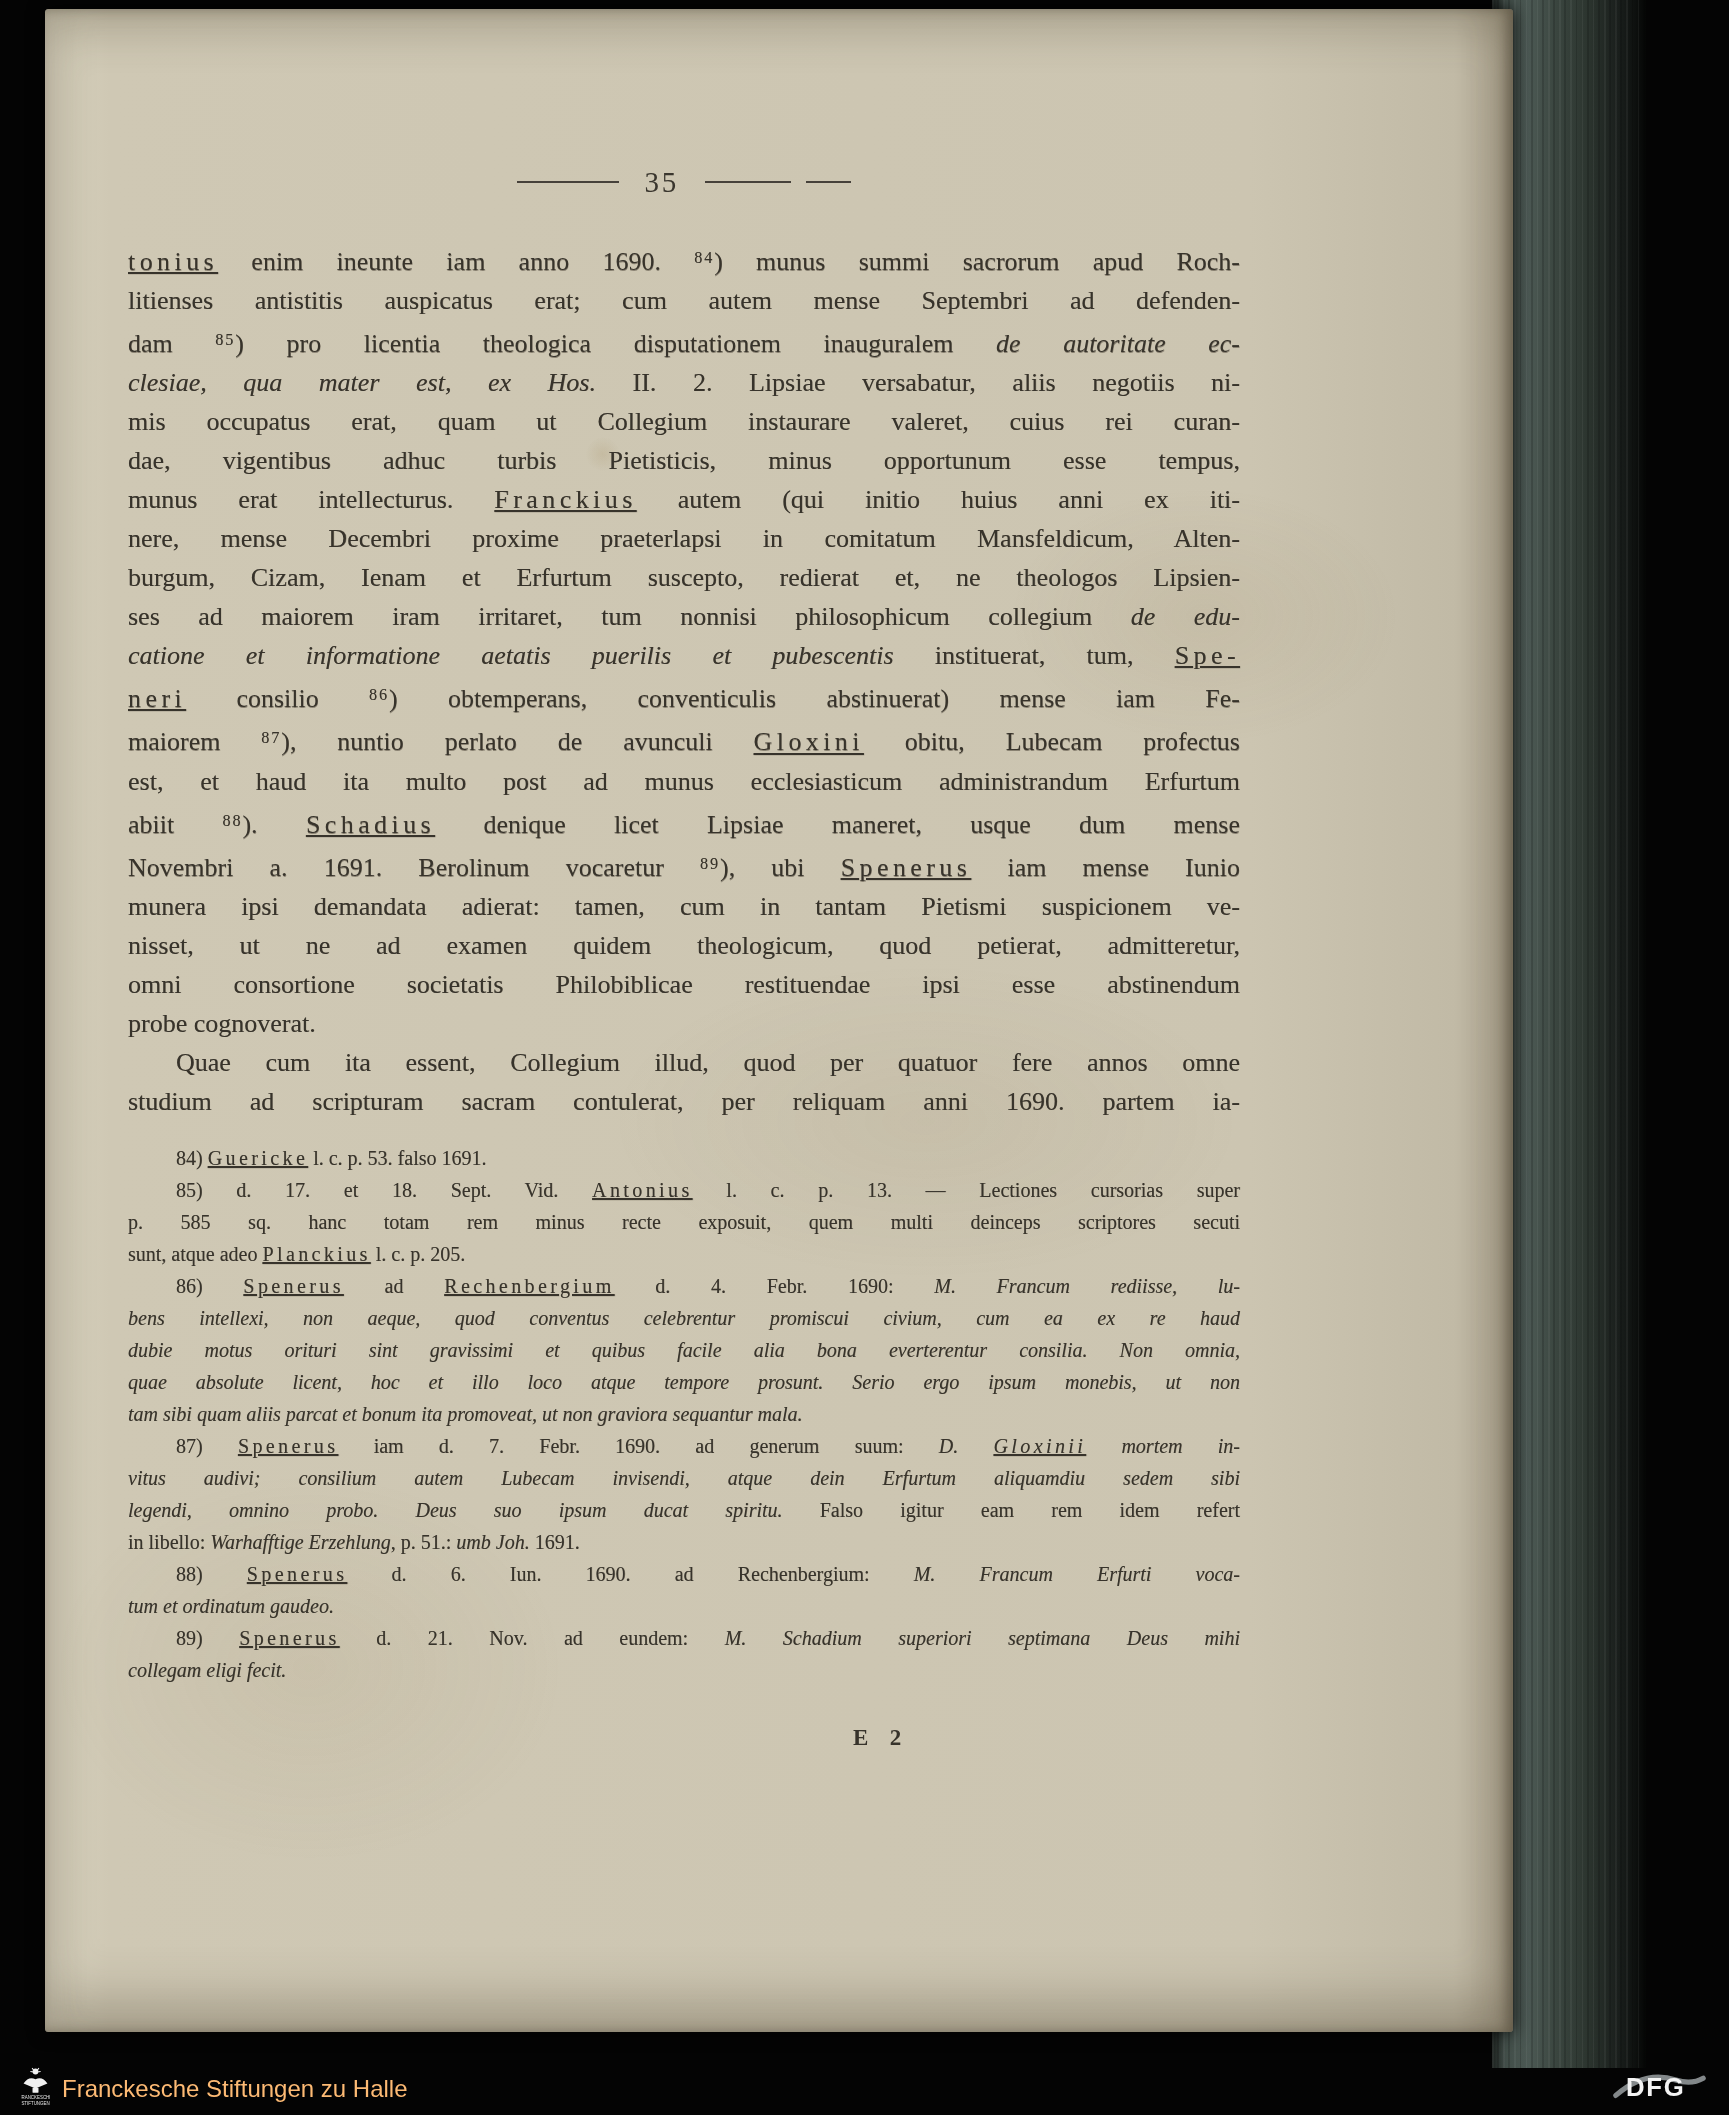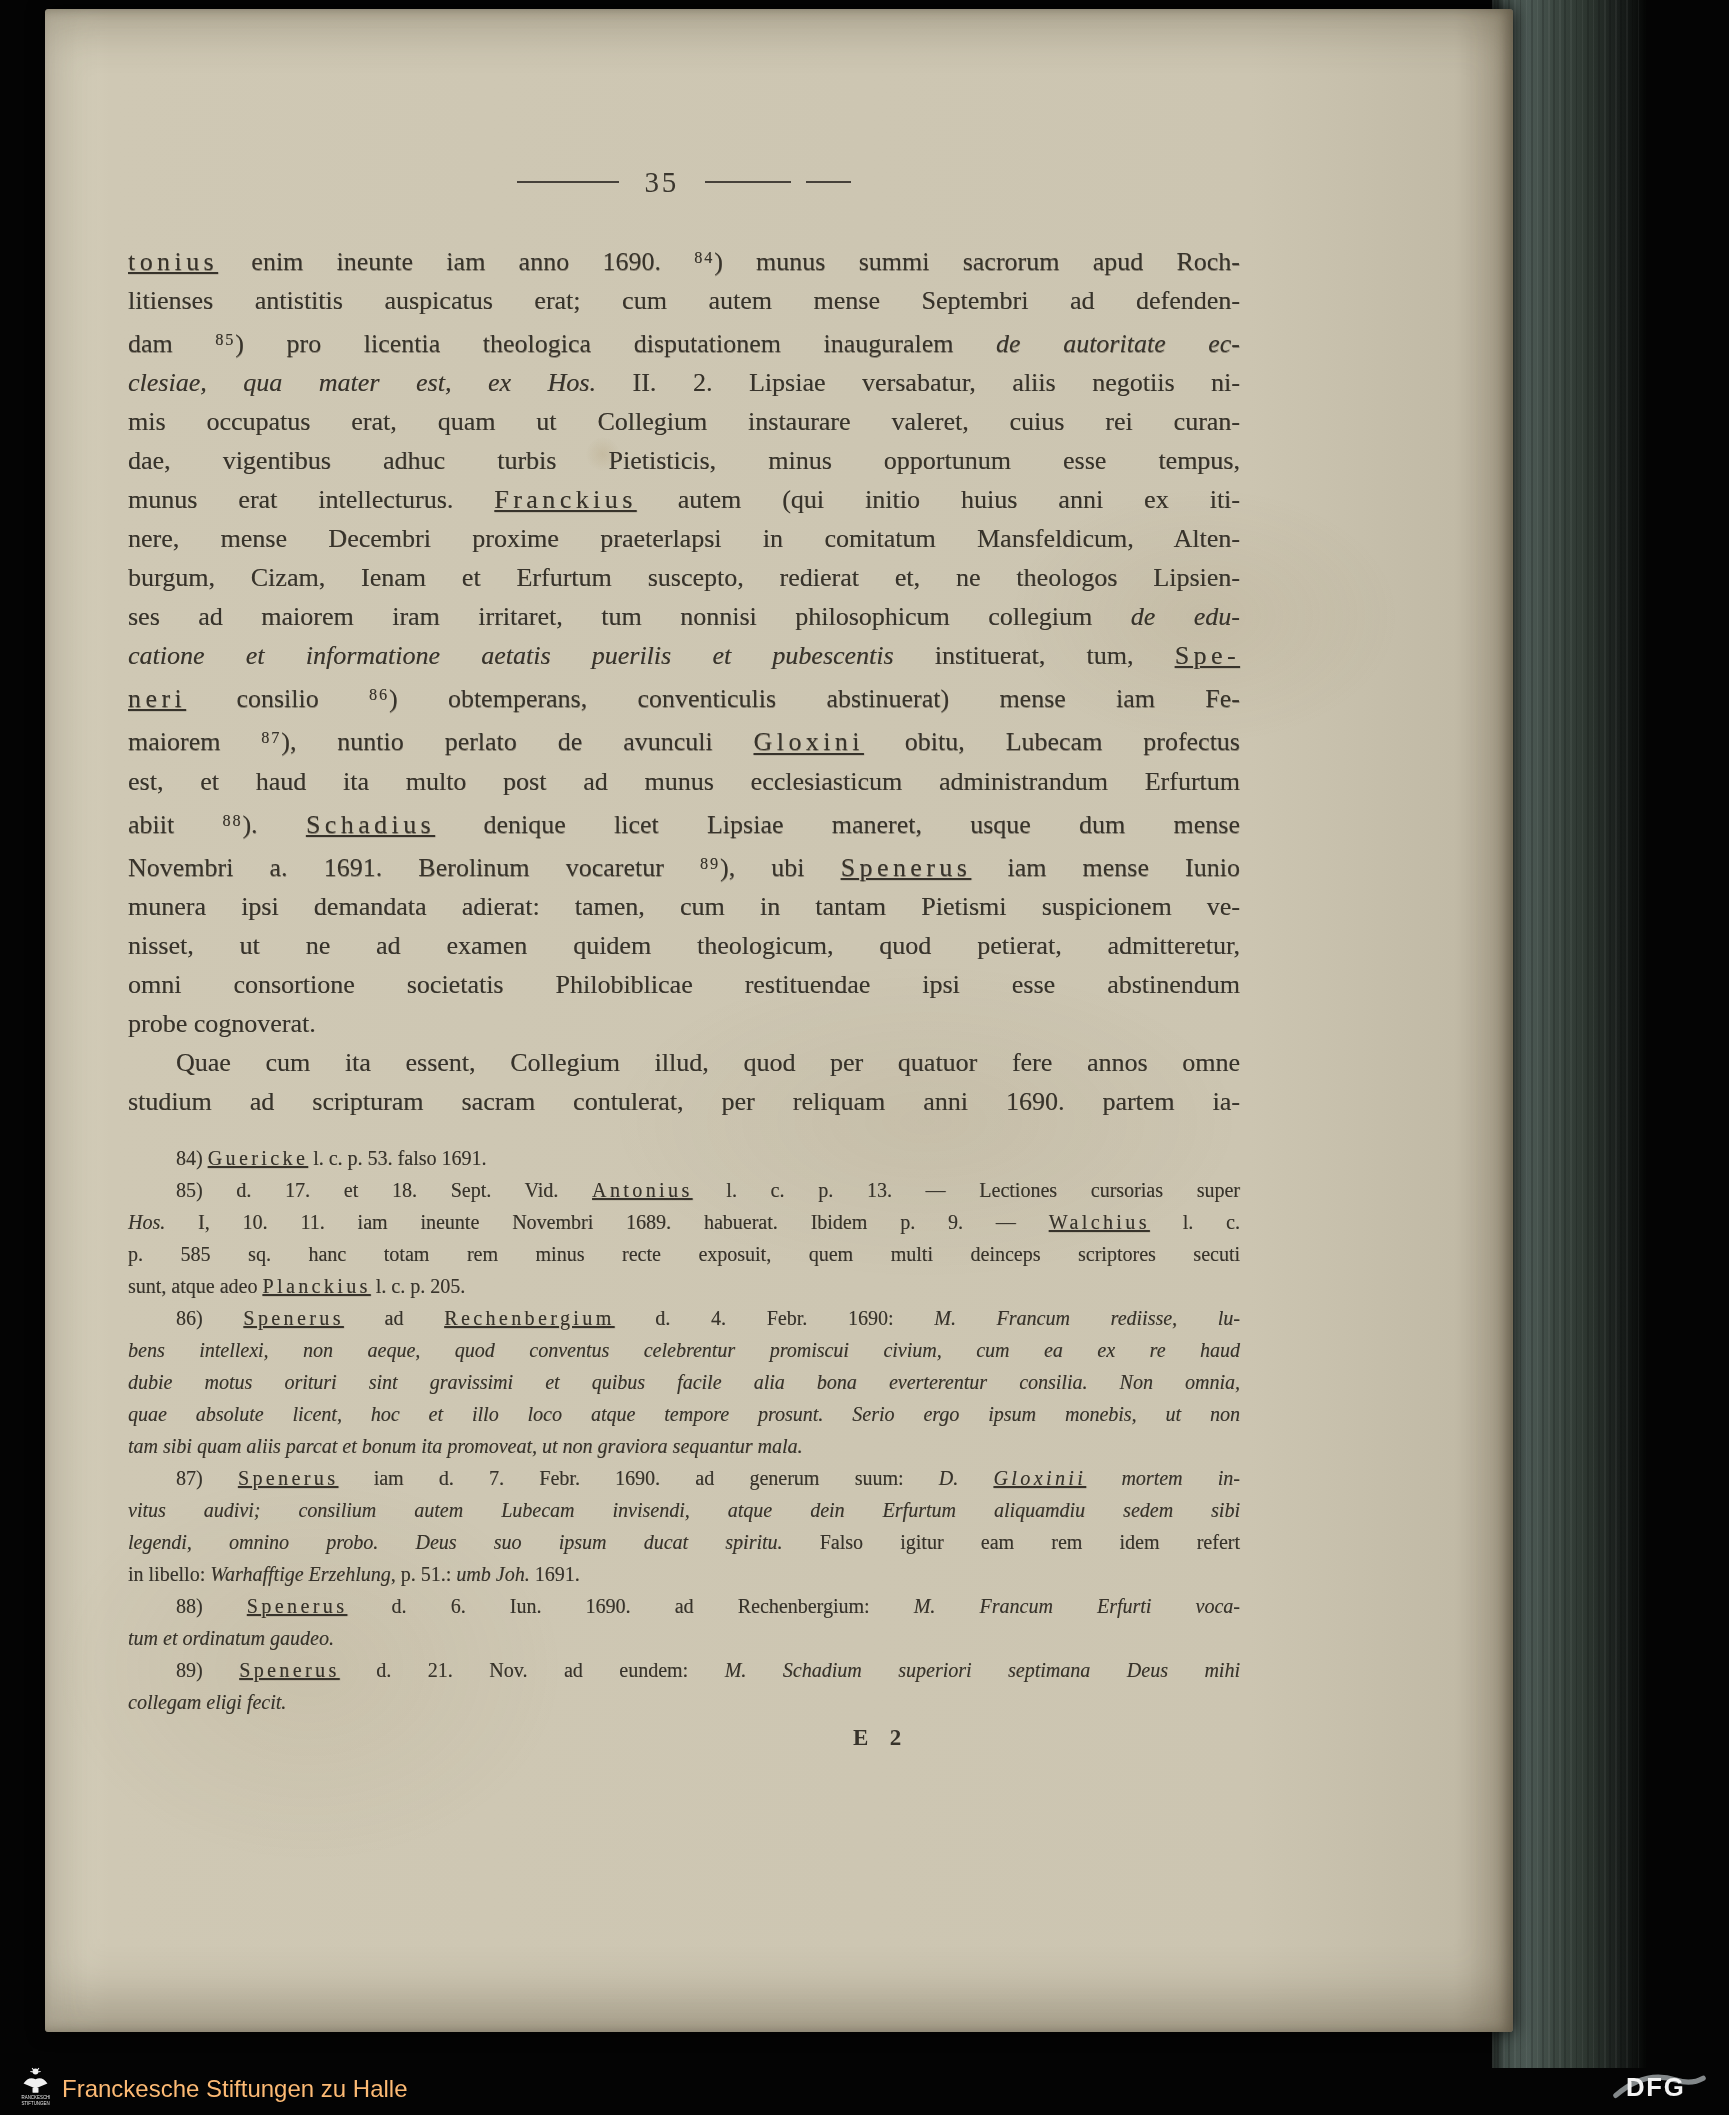--- a/index.html
+++ b/index.html
@@ -96,21 +96,20 @@
           <div class="tline just"><span class="r">nisset, ut ne ad examen quidem theologicum, quod petierat, admitteretur,</span></div>
           <div class="tline just"><span class="r">omni consortione societatis Philobiblicae restituendae ipsi esse abstinendum</span></div>
           <div class="tline"><span class="r">probe cognoverat.</span></div>
           <div class="tline just ind"><span class="r">Quae cum ita essent, Collegium illud, quod per quatuor fere annos omne</span></div>
           <div class="tline just"><span class="r">studium ad scripturam sacram contulerat, per reliquam anni 1690. partem ia-</span></div>
         </div>
 
       <div class="footnotes">
           <div class="tline ind"><span class="r">84) </span><span class="spc">Guericke</span><span class="r"> l. c. p. 53. falso 1691.</span></div>
           <div class="tline just ind"><span class="r">85) d. 17. et 18. Sept. Vid. </span><span class="spc">Antonius</span><span class="r"> l. c. p. 13. — Lectiones cursorias super</span></div>
-          <div class="tline just"><span class="it">Hos.</span><span class="r"> I, 10. 11. iam ineunte Novembri 1689. habuerat. Ibidem p. 9. — </span><span class="spc">Walchius</span><span class="r"> l. c.</span></div>
           <div class="tline just"><span class="r">p. 585 sq. hanc totam rem minus recte exposuit, quem multi deinceps scriptores secuti</span></div>
           <div class="tline"><span class="r">sunt, atque adeo </span><span class="spc">Planckius</span><span class="r"> l. c. p. 205.</span></div>
           <div class="tline just ind"><span class="r">86) </span><span class="spc">Spenerus</span><span class="r"> ad </span><span class="spc">Rechenbergium</span><span class="r"> d. 4. Febr. 1690: </span><span class="it">M. Francum rediisse, lu-</span></div>
           <div class="tline just"><span class="it">bens intellexi, non aeque, quod conventus celebrentur promiscui civium, cum ea ex re haud</span></div>
           <div class="tline just"><span class="it">dubie motus orituri sint gravissimi et quibus facile alia bona everterentur consilia. Non omnia,</span></div>
           <div class="tline just"><span class="it">quae absolute licent, hoc et illo loco atque tempore prosunt. Serio ergo ipsum monebis, ut non</span></div>
           <div class="tline"><span class="it">tam sibi quam aliis parcat et bonum ita promoveat, ut non graviora sequantur mala.</span></div>
           <div class="tline just ind"><span class="r">87) </span><span class="spc">Spenerus</span><span class="r"> iam d. 7. Febr. 1690. ad generum suum: </span><span class="it">D. </span><span class="it spc">Gloxinii</span><span class="it"> mortem in-</span></div>
           <div class="tline just"><span class="it">vitus audivi; consilium autem Lubecam invisendi, atque dein Erfurtum aliquamdiu sedem sibi</span></div>
           <div class="tline just"><span class="it">legendi, omnino probo. Deus suo ipsum ducat spiritu.</span><span class="r"> Falso igitur eam rem idem refert</span></div>

